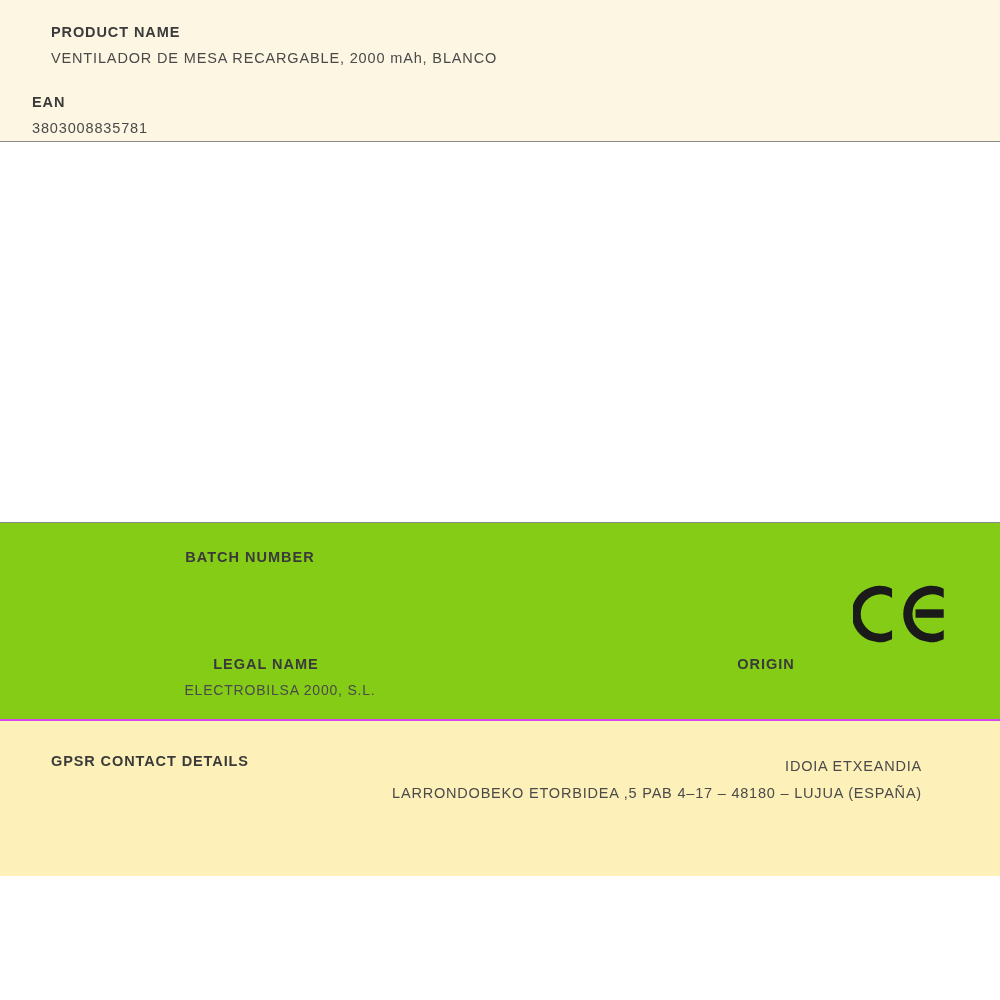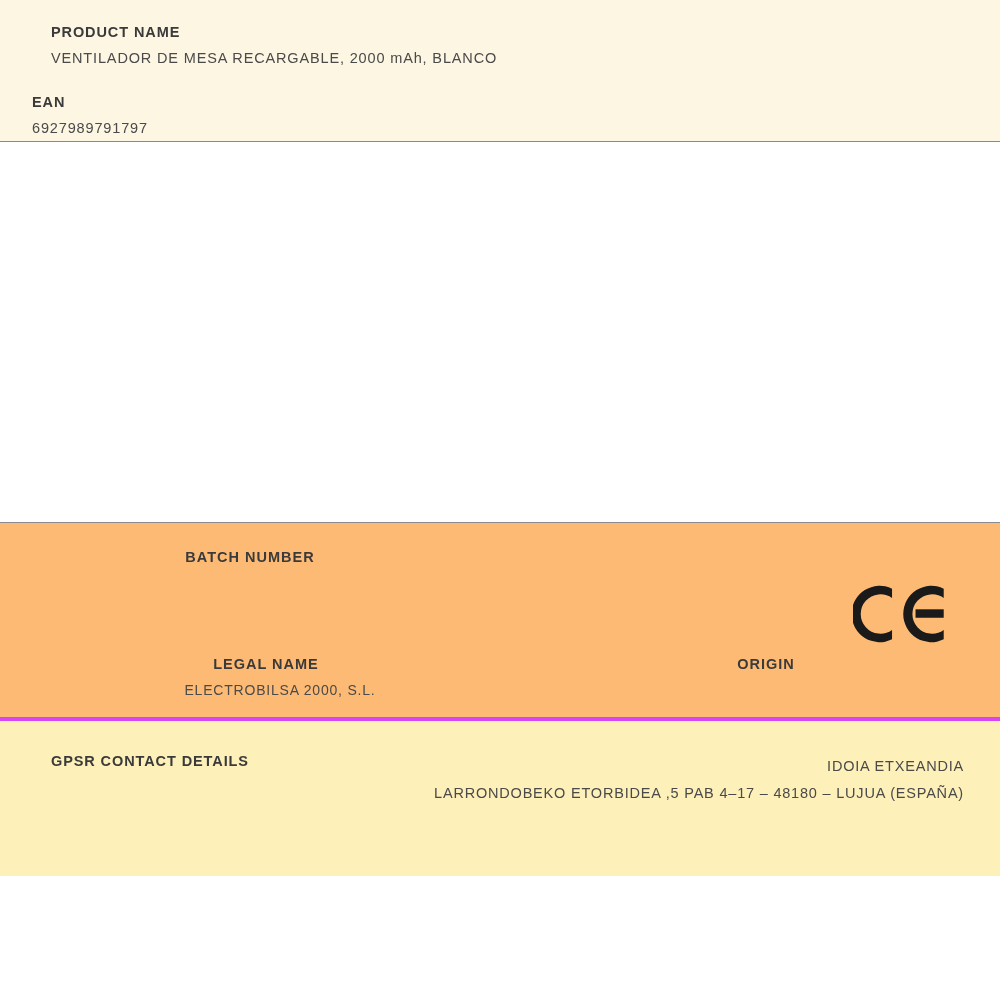--- a/index.html
+++ b/index.html
@@ -56,22 +56,22 @@
 
   
   .image-area {
     flex: 1 1 auto;
     background: #ffffff;
     border-bottom: 1px solid #8a8a8a;
   }
 
   
   .mid-block {
-    background: #fdba74;
-    border-bottom: 4px solid #d946ef;
+    background: #84cc16;
+    border-bottom: 2px solid #d946ef;
     height: 198px;
     box-sizing: border-box;
     position: relative;
     padding-top: 26px;
   }
   .mid-row {
     display: flex;
     width: 100%;
   }
   .mid-row.second {
@@ -105,21 +105,21 @@
     top: 60px;
     width: 95px;
     height: 62px;
   }
 
   
   .footer {
     background: #fdf0b9;
     height: 155px;
     box-sizing: border-box;
-    padding: 32px 36px 0 51px;
+    padding: 32px 78px 0 51px;
     display: flex;
     justify-content: space-between;
     align-items: flex-start;
   }
   .footer-label {
     font-size: 14.5px;
     font-weight: bold;
     letter-spacing: 0.9px;
     color: #3a3a3a;
     text-transform: uppercase;
@@ -139,21 +139,21 @@
 
 <div class="sheet">
 
   <div class="top-block">
     <div class="field">
       <div class="field-label">PRODUCT NAME</div>
       <div class="field-value">VENTILADOR DE MESA RECARGABLE, 2000 mAh, BLANCO</div>
     </div>
     <div class="field">
       <div class="field-label">EAN</div>
-      <div class="field-value">6927989791797</div>
+      <div class="field-value">3803008835781</div>
     </div>
   </div>
 
   <div class="image-area"></div>
 
   <div class="mid-block">
 
     <div class="mid-row first">
       <div class="mid-cell left">
         <div class="mid-label">BATCH NUMBER</div>

